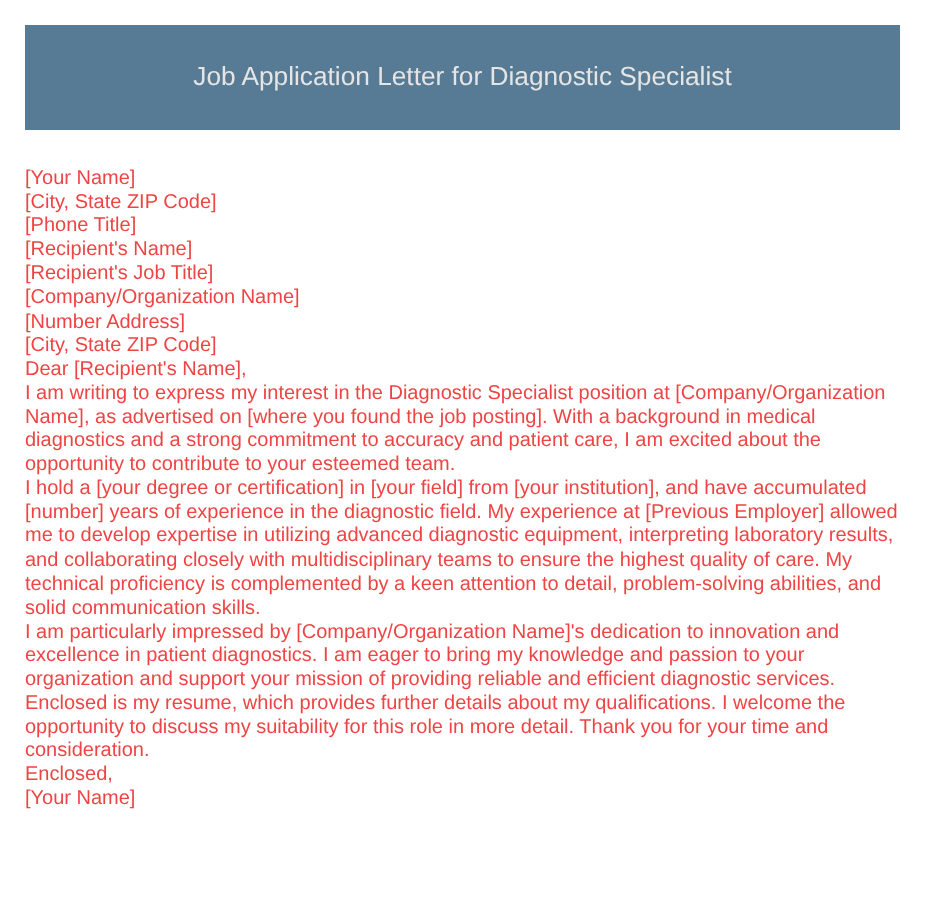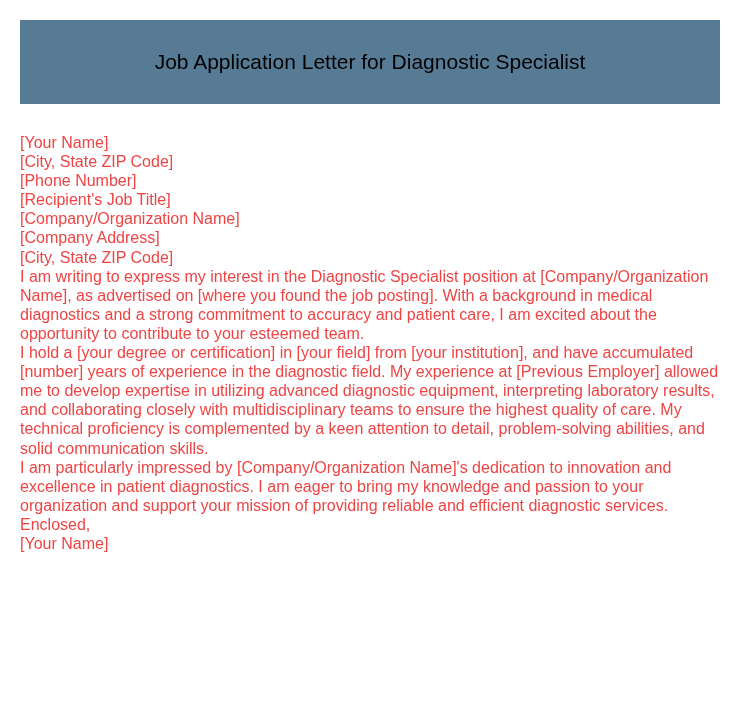--- a/index.html
+++ b/index.html
@@ -20,21 +20,21 @@
       top: 20px;
       width: 700px;
       height: 84px;
       background: #587b95;
       display: flex;
       align-items: center;
       justify-content: center;
     }
     .header h1 {
       margin: 0;
-      color: #000000;
+      color: #e5e5e5;
       font-weight: normal;
       font-size: 21px;
       letter-spacing: 0px;
       font-family: "Liberation Sans", "DejaVu Sans", sans-serif;
     }
     .letter {
       position: absolute;
       left: 20px;
       top: 133px;
       width: 705px;
@@ -49,23 +49,26 @@
 </head>
 <body>
 
 <div class="header">
   <h1>Job Application Letter for Diagnostic Specialist</h1>
 </div>
 
 <div class="letter">
   <p>[Your Name]</p>
   <p>[City, State ZIP Code]</p>
-  <p>[Phone Number]</p>
+  <p>[Phone Title]</p>
+  <p>[Recipient's Name]</p>
   <p>[Recipient's Job Title]</p>
   <p>[Company/Organization Name]</p>
-  <p>[Company Address]</p>
+  <p>[Number Address]</p>
   <p>[City, State ZIP Code]</p>
+  <p>Dear [Recipient's Name],</p>
   <p>I am writing to express my interest in the Diagnostic Specialist position at [Company/Organization Name], as advertised on [where you found the job posting]. With a background in medical diagnostics and a strong commitment to accuracy and patient care, I am excited about the opportunity to contribute to your esteemed team.</p>
   <p>I hold a [your degree or certification] in [your field] from [your institution], and have accumulated [number] years of experience in the diagnostic field. My experience at [Previous Employer] allowed me to develop expertise in utilizing advanced diagnostic equipment, interpreting laboratory results, and collaborating closely with multidisciplinary teams to ensure the highest quality of care. My technical proficiency is complemented by a keen attention to detail, problem-solving abilities, and solid communication skills.</p>
   <p>I am particularly impressed by [Company/Organization Name]'s dedication to innovation and excellence in patient diagnostics. I am eager to bring my knowledge and passion to your organization and support your mission of providing reliable and efficient diagnostic services.</p>
+  <p>Enclosed is my resume, which provides further details about my qualifications. I welcome the opportunity to discuss my suitability for this role in more detail. Thank you for your time and consideration.</p>
   <p>Enclosed,</p>
   <p>[Your Name]</p>
 </div>
 
 </body></html>

